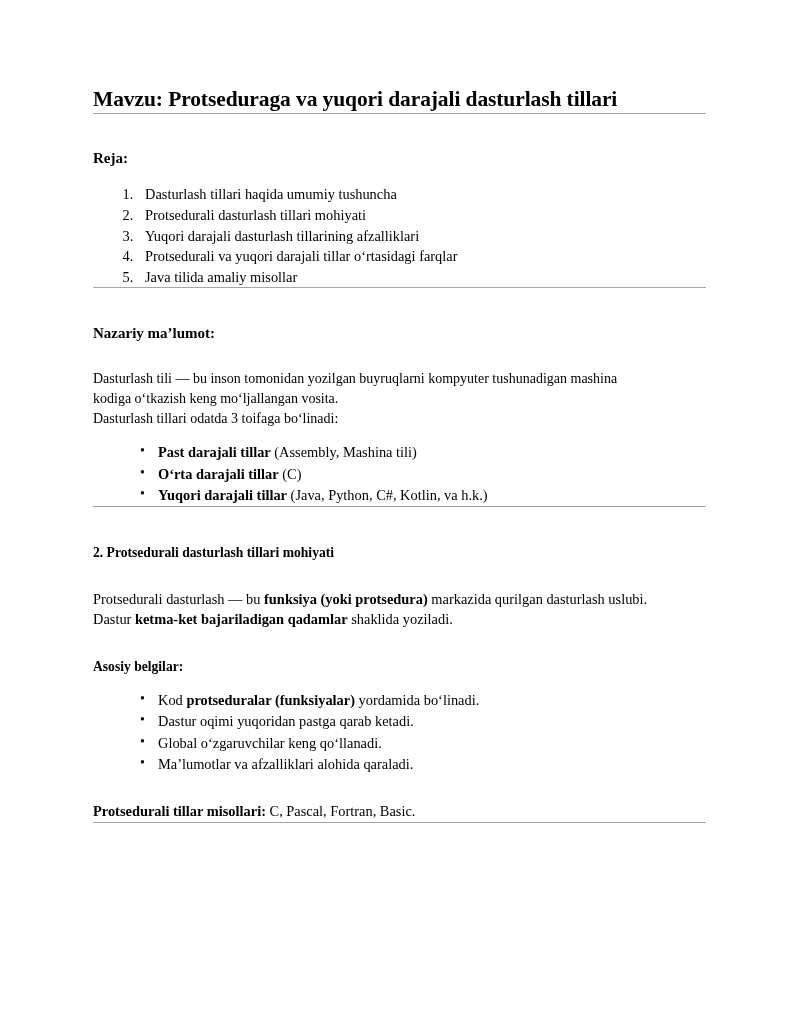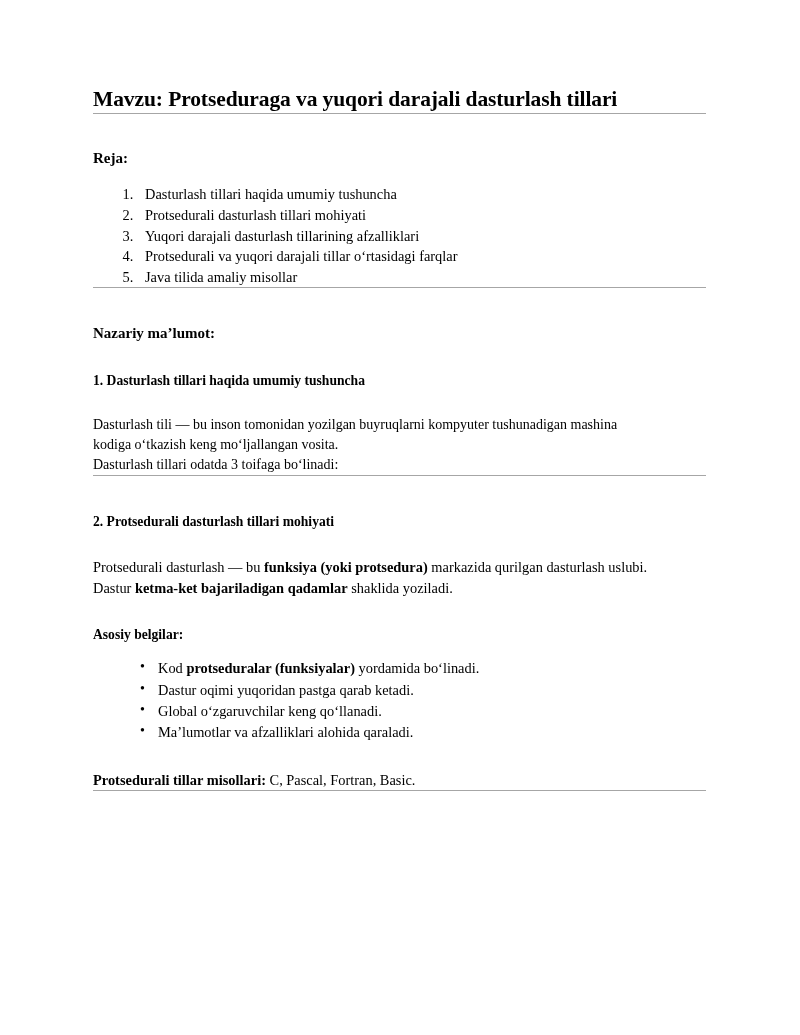--- a/index.html
+++ b/index.html
@@ -126,28 +126,32 @@
     <li>Protsedurali dasturlash tillari mohiyati</li>
     <li>Yuqori darajali dasturlash tillarining afzalliklari</li>
     <li>Protsedurali va yuqori darajali tillar oʻrtasidagi farqlar</li>
     <li>Java tilida amaliy misollar</li>
   </ol>
 
   <hr class="rule rule-2">
 
   <h2 class="section-h nazariy-h">Nazariy ma’lumot:</h2>
 
-  <h3 class="sub-h sub-1">1. Dasturlash tillari haqida umumiy tushuncha</h3>
 
   <p class="body-text para-1">
     <span>Dasturlash tili — bu inson tomonidan yozilgan buyruqlarni kompyuter tushunadigan mashina</span><br>
     <span>kodiga oʻtkazish keng moʻljallangan vosita.</span><br>
     <span>Dasturlash tillari odatda 3 toifaga boʻlinadi:</span>
   </p>
 
+  <ul class="bullets">
+    <li><b>Past darajali tillar</b><span> (Assembly, Mashina tili)</span></li>
+    <li><b>Oʻrta darajali tillar</b><span> (C)</span></li>
+    <li><b>Yuqori darajali tillar</b><span> (Java, Python, C#, Kotlin, va h.k.)</span></li>
+  </ul>
 
   <hr class="rule rule-3">
 
   <h3 class="sub-h sub-2">2. Protsedurali dasturlash tillari mohiyati</h3>
 
   <p class="inline-bold-line">
     <span>Protsedurali dasturlash — bu </span><b>funksiya (yoki protsedura)</b><span> markazida qurilgan dasturlash uslubi.</span><br>
     <span>Dastur </span><b>ketma-ket bajariladigan qadamlar</b><span> shaklida yoziladi.</span>
   </p>
 

